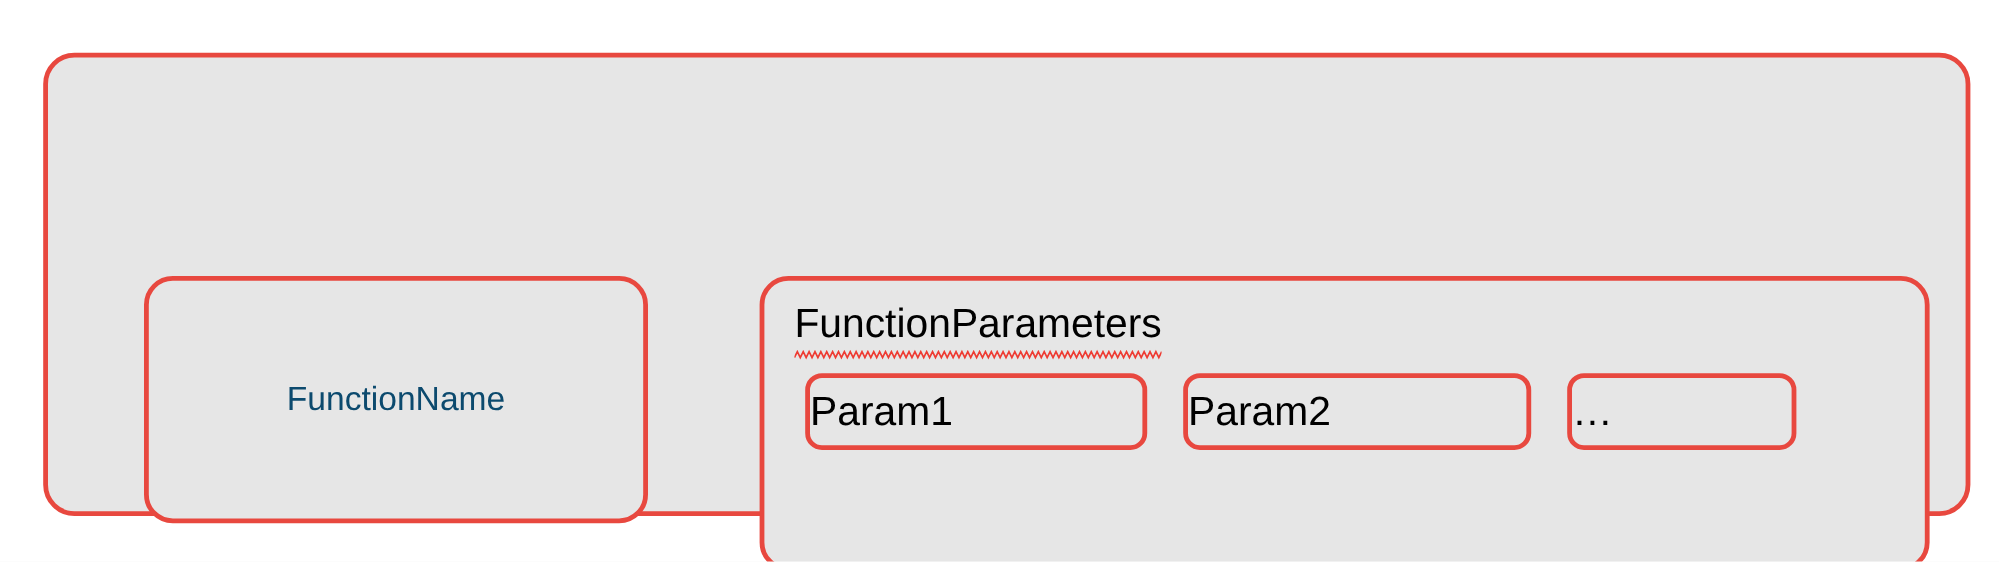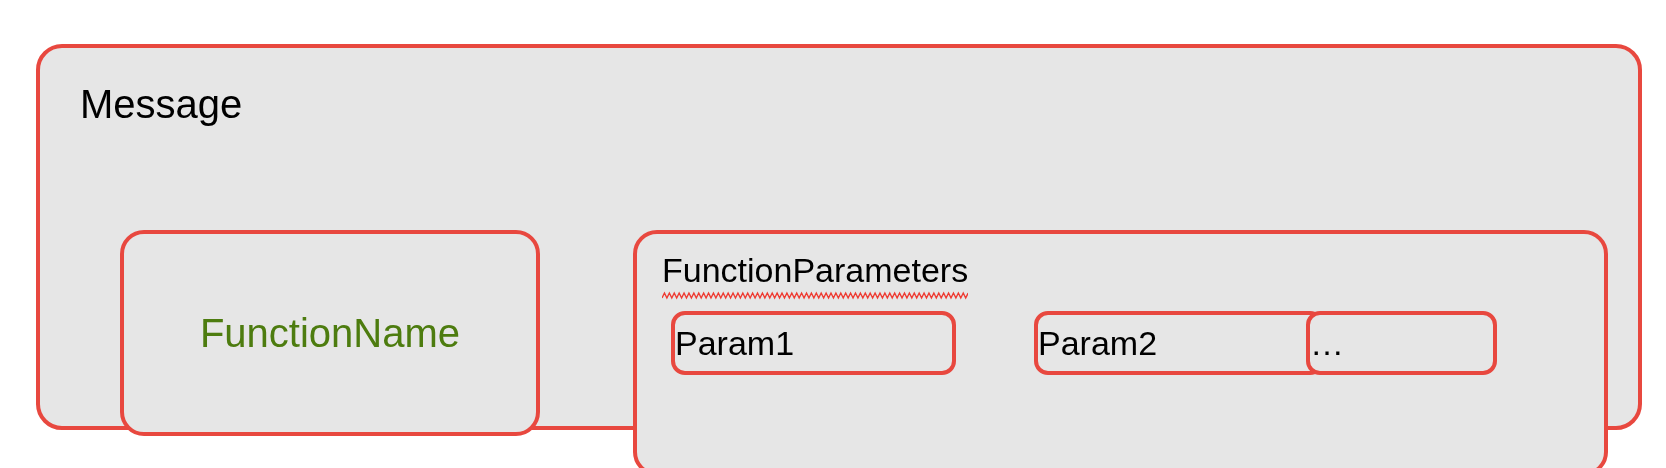--- a/index.html
+++ b/index.html
@@ -55,23 +55,23 @@
     top: 182px;
     width: 420px;
     height: 206px;
     border-radius: 24px;
     display: flex;
     align-items: center;
     justify-content: center;
   }
 
   #function-name-label {
-    font-size: 40px;
+    font-size: 28px;
     line-height: 46px;
-    color: #4d7c0f;
+    color: #0c4a6e;
     white-space: nowrap;
   }
 
   
   #function-parameters-box {
     left: 593px;
     top: 182px;
     width: 975px;
     height: 246px;
     border-radius: 24px;
@@ -114,21 +114,21 @@
     top: 77px;
     height: 64px;
     border-radius: 14px;
     border-width: 4px;
     display: flex;
     align-items: center;
     justify-content: flex-start;
   }
 
   .param-box.p0 { left: 34px;  width: 285px; }
-  .param-box.p1 { left: 349px; width: 290px; margin-left: 48px; }
+  .param-box.p1 { left: 349px; width: 290px; }
   .param-box.p2 { left: 669px; width: 191px; }
 
   .param-label {
     font-size: 34px;
     line-height: 38px;
     color: #000000;
     white-space: nowrap;
   }
 
   .param-label.ellipsis {
@@ -136,21 +136,20 @@
     letter-spacing: 1px;
   }
 </style>
 </head>
 <body>
 
 <div id="canvas">
 
   <div class="rbox" id="message-box">
 
-    <div id="message-title">Message</div>
 
     <div class="rbox" id="function-name-box">
       <span id="function-name-label">FunctionName</span>
     </div>
 
     <div class="rbox" id="function-parameters-box">
 
       <div id="function-parameters-title-wrap">
         <span id="function-parameters-title">FunctionParameters</span>
         <svg id="spellcheck-squiggle" viewBox="0 0 300 9" preserveAspectRatio="none" aria-hidden="true">

